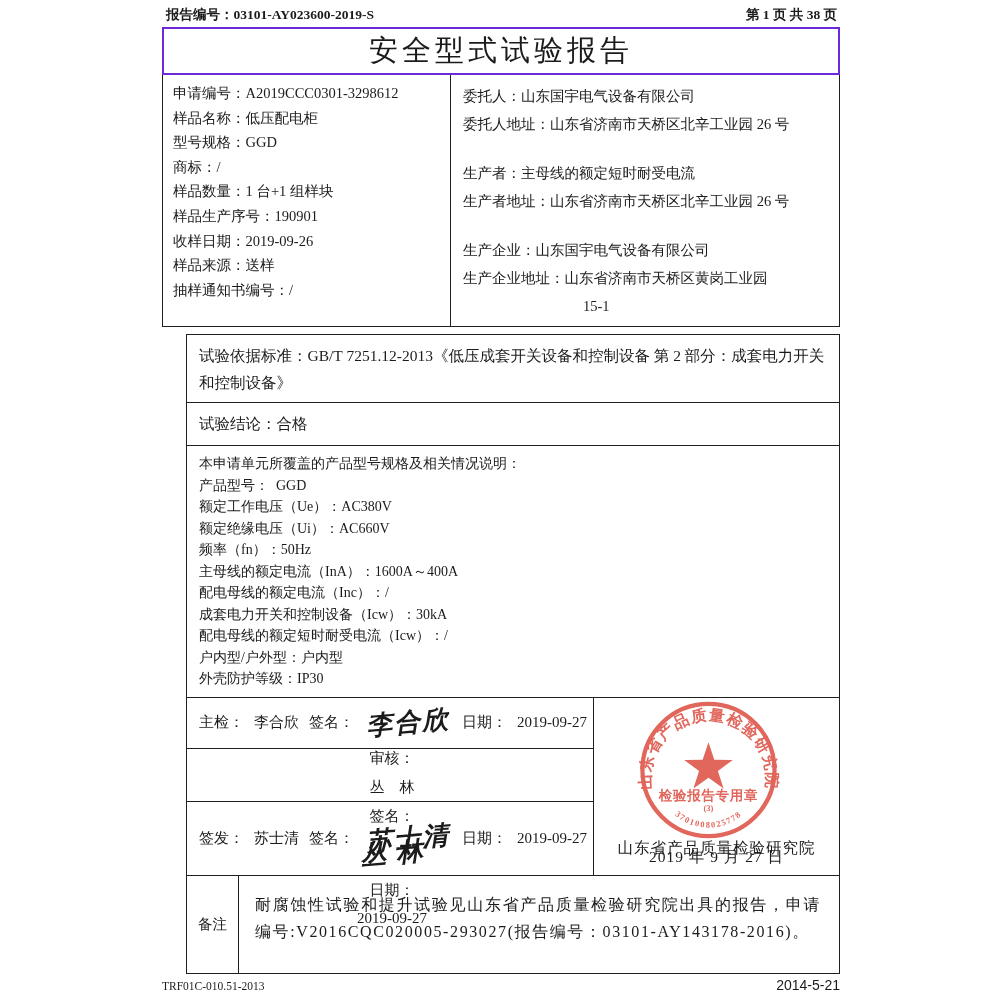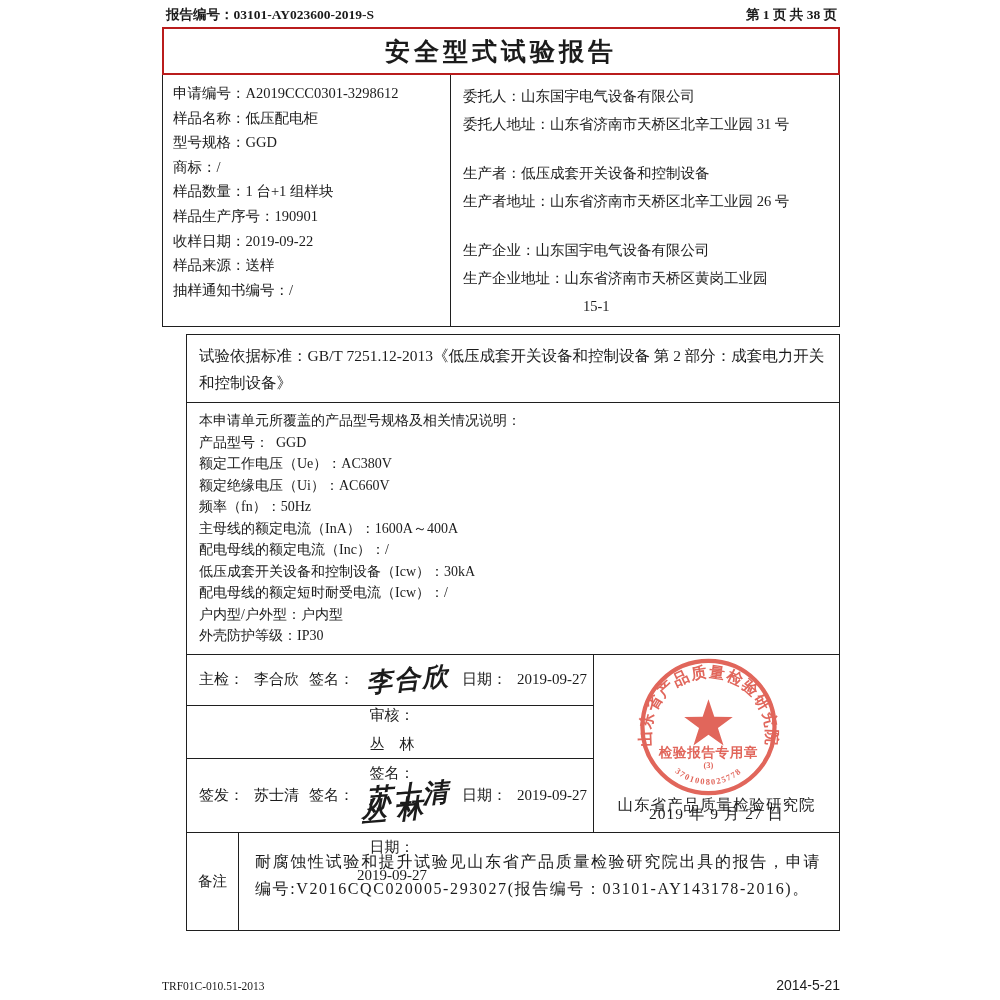--- a/index.html
+++ b/index.html
@@ -4,22 +4,22 @@
 <style>
   html,body{margin:0;padding:0;}
   body{
     width:1000px;height:1000px;position:relative;background:#ffffff;
     font-family:"Liberation Serif","DejaVu Serif",serif;color:#1b1b1b;
     overflow:hidden;
   }
   .doc{position:absolute;left:162px;top:4px;width:678px;}
   .header-row{display:flex;justify-content:space-between;align-items:baseline;
     font-size:13.5px;font-weight:bold;padding:2px 3px 3px 4px;}
-  .title-box{border:2px solid #b91c1c;height:44px;display:flex;align-items:center;
-    justify-content:center;font-size:25px;font-weight:bold;letter-spacing:4px;}
+  .title-box{border:2px solid #6d28d9;height:44px;display:flex;align-items:center;
+    justify-content:center;font-size:29px;font-weight:normal;letter-spacing:4px;}
   .sec1{display:flex;border:1.6px solid #1f1f1f;border-top:none;min-height:242px;}
   .sec1-left{width:288px;border-right:1.6px solid #1f1f1f;padding:6px 0 6px 10px;box-sizing:border-box;}
   .sec1-left .line{font-size:14.5px;line-height:24.6px;white-space:pre-wrap;}
   .sec1-right{flex:1;padding:7px 8px 6px 12px;box-sizing:border-box;}
   .sec1-right .line{font-size:14.5px;line-height:28px;white-space:pre-wrap;}
   .grp1,.grp2{margin-bottom:21px;}
   .indent{margin-left:120px;}
   .gap{height:7px;}
   .tableB{border:1.6px solid #1f1f1f;margin-left:24px;}
   .secStd{padding:7px 12px 6px;font-size:15.5px;line-height:27px;white-space:pre-wrap;}
@@ -64,54 +64,55 @@
   <div class="title-box">安全型式试验报告</div>
 
   <div class="sec1">
     <div class="sec1-left">
       <div class="line">申请编号：A2019CCC0301-3298612</div>
       <div class="line">样品名称：低压配电柜</div>
       <div class="line">型号规格：GGD</div>
       <div class="line">商标：/</div>
       <div class="line">样品数量：1 台+1 组样块</div>
       <div class="line">样品生产序号：190901</div>
-      <div class="line">收样日期：2019-09-22</div>
+      <div class="line">收样日期：2019-09-26</div>
       <div class="line">样品来源：送样</div>
       <div class="line">抽样通知书编号：/</div>
     </div>
     <div class="sec1-right">
       <div class="grp1">
         <div class="line">委托人：山东国宇电气设备有限公司</div>
-        <div class="line">委托人地址：山东省济南市天桥区北辛工业园 31 号</div>
+        <div class="line">委托人地址：山东省济南市天桥区北辛工业园 26 号</div>
       </div>
       <div class="grp2">
-        <div class="line">生产者：低压成套开关设备和控制设备</div>
+        <div class="line">生产者：主母线的额定短时耐受电流</div>
         <div class="line">生产者地址：山东省济南市天桥区北辛工业园 26 号</div>
       </div>
       <div>
         <div class="line">生产企业：山东国宇电气设备有限公司</div>
         <div class="line">生产企业地址：山东省济南市天桥区黄岗工业园</div>
         <div class="line indent">15-1</div>
       </div>
     </div>
   </div>
 
   <div class="gap"></div>
 
   <div class="tableB">
     <div class="secStd">试验依据标准：GB/T 7251.12-2013《低压成套开关设备和控制设备 第 2 部分：成套电力开关和控制设备》</div>
+    <div class="secConc">试验结论：合格</div>
     <div class="secSpecs">
       <div class="line">本申请单元所覆盖的产品型号规格及相关情况说明：</div>
       <div class="line">产品型号：  GGD</div>
       <div class="line">额定工作电压（Ue）：AC380V</div>
       <div class="line">额定绝缘电压（Ui）：AC660V</div>
       <div class="line">频率（fn）：50Hz</div>
       <div class="line">主母线的额定电流（InA）：1600A～400A</div>
       <div class="line">配电母线的额定电流（Inc）：/</div>
-      <div class="line">低压成套开关设备和控制设备（Icw）：30kA</div>
+      <div class="line">成套电力开关和控制设备（Icw）：30kA</div>
       <div class="line">配电母线的额定短时耐受电流（Icw）：/</div>
       <div class="line">户内型/户外型：户内型</div>
       <div class="line">外壳防护等级：IP30</div>
     </div>
 
     <div class="secSign">
       <div class="sig-left">
         <div class="sig-row r1">
           <span>主检：</span><span>李合欣</span>
           <span>签名：</span>

